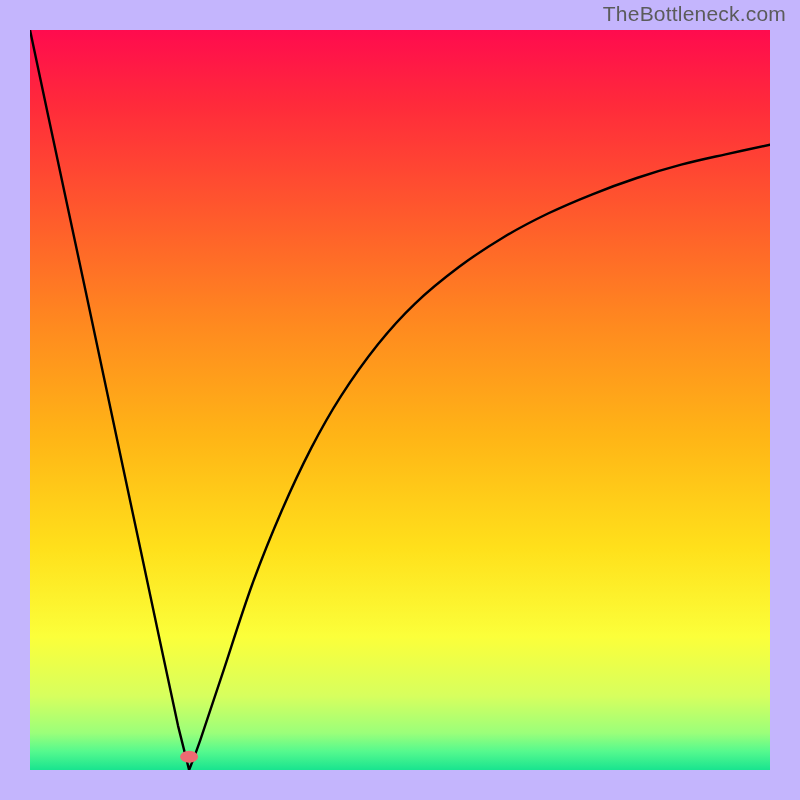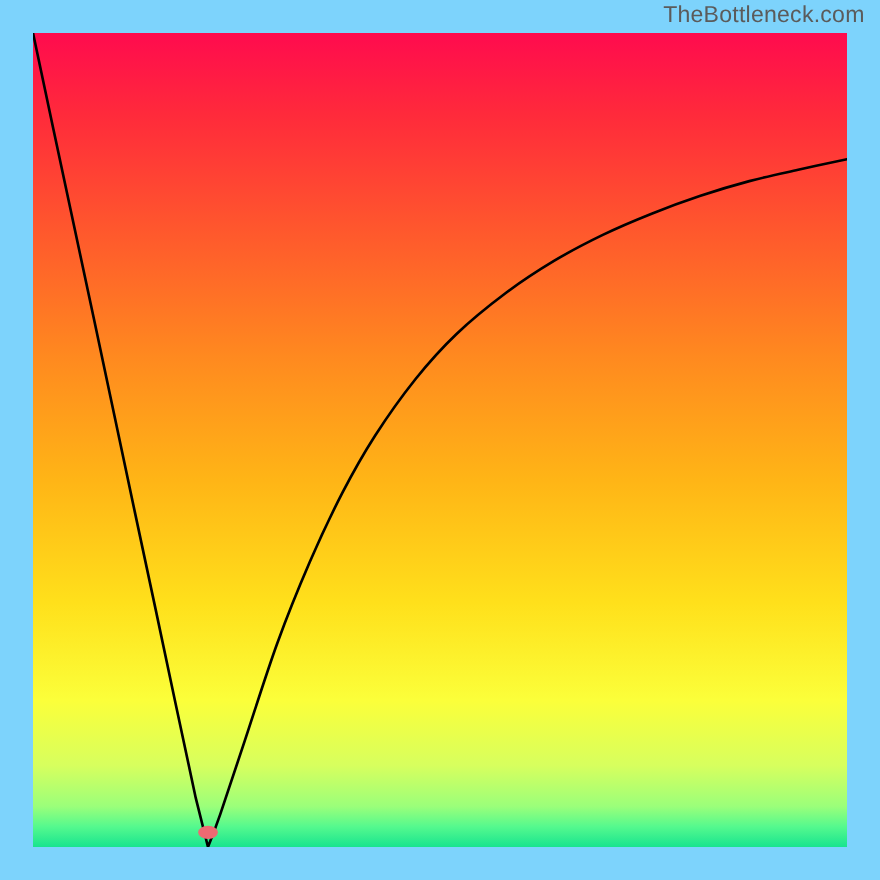--- a/index.html
+++ b/index.html
@@ -7,21 +7,21 @@
     padding: 0;
     width: 800px;
     height: 800px;
     overflow: hidden;
     background: #000;
     font-family: Arial, Helvetica, sans-serif;
   }
   .frame {
     position: absolute;
     inset: 0;
-    background: #7dd3fc;
+    background: #c4b5fd;
   }
   .plot {
     position: absolute;
     display: block;
   }
   .attribution {
     position: absolute;
     top: 2px;
     right: 14px;
     color: #5b5b5b;

